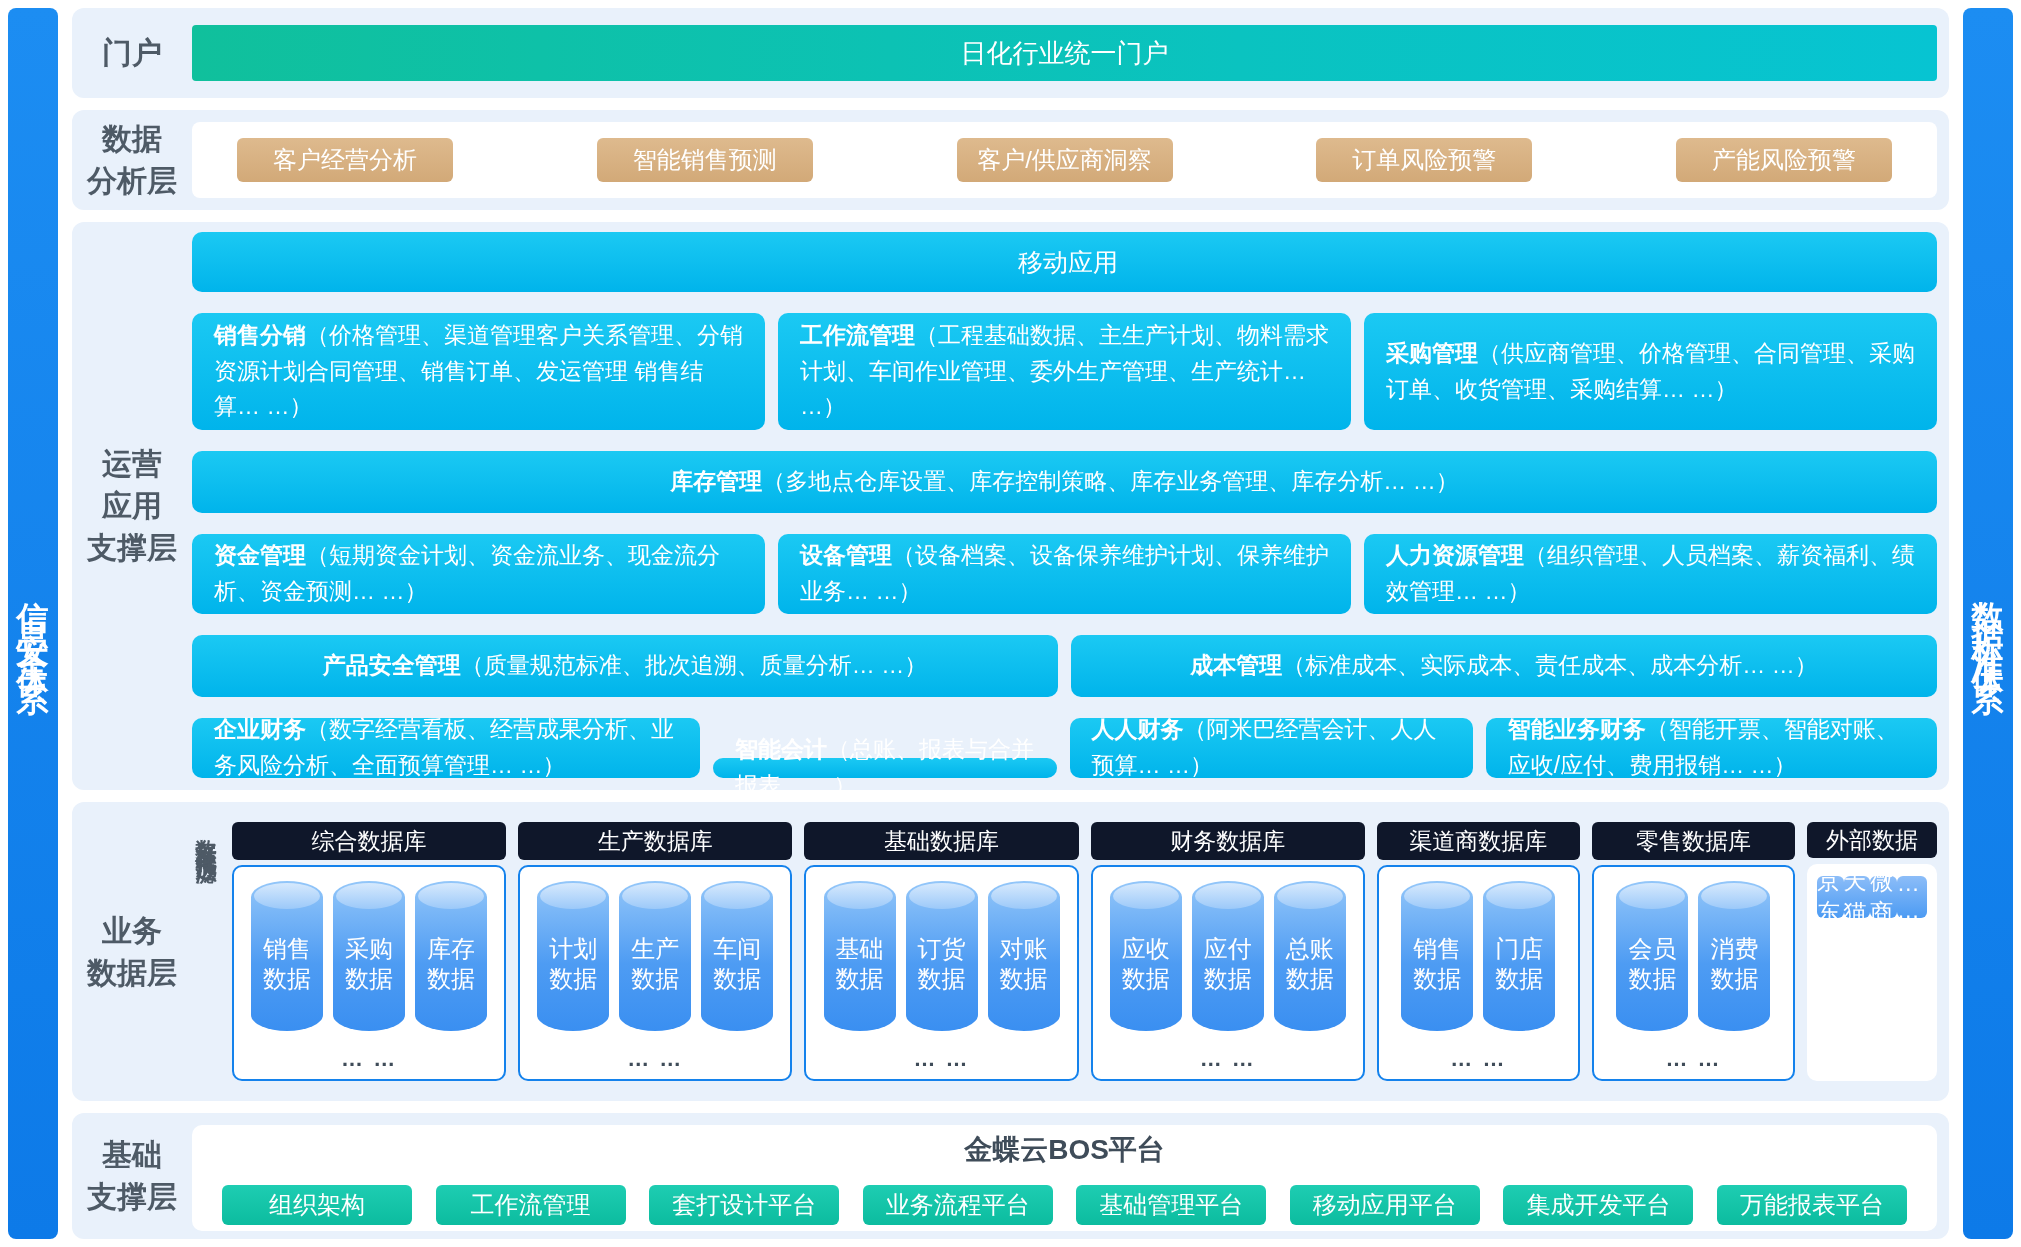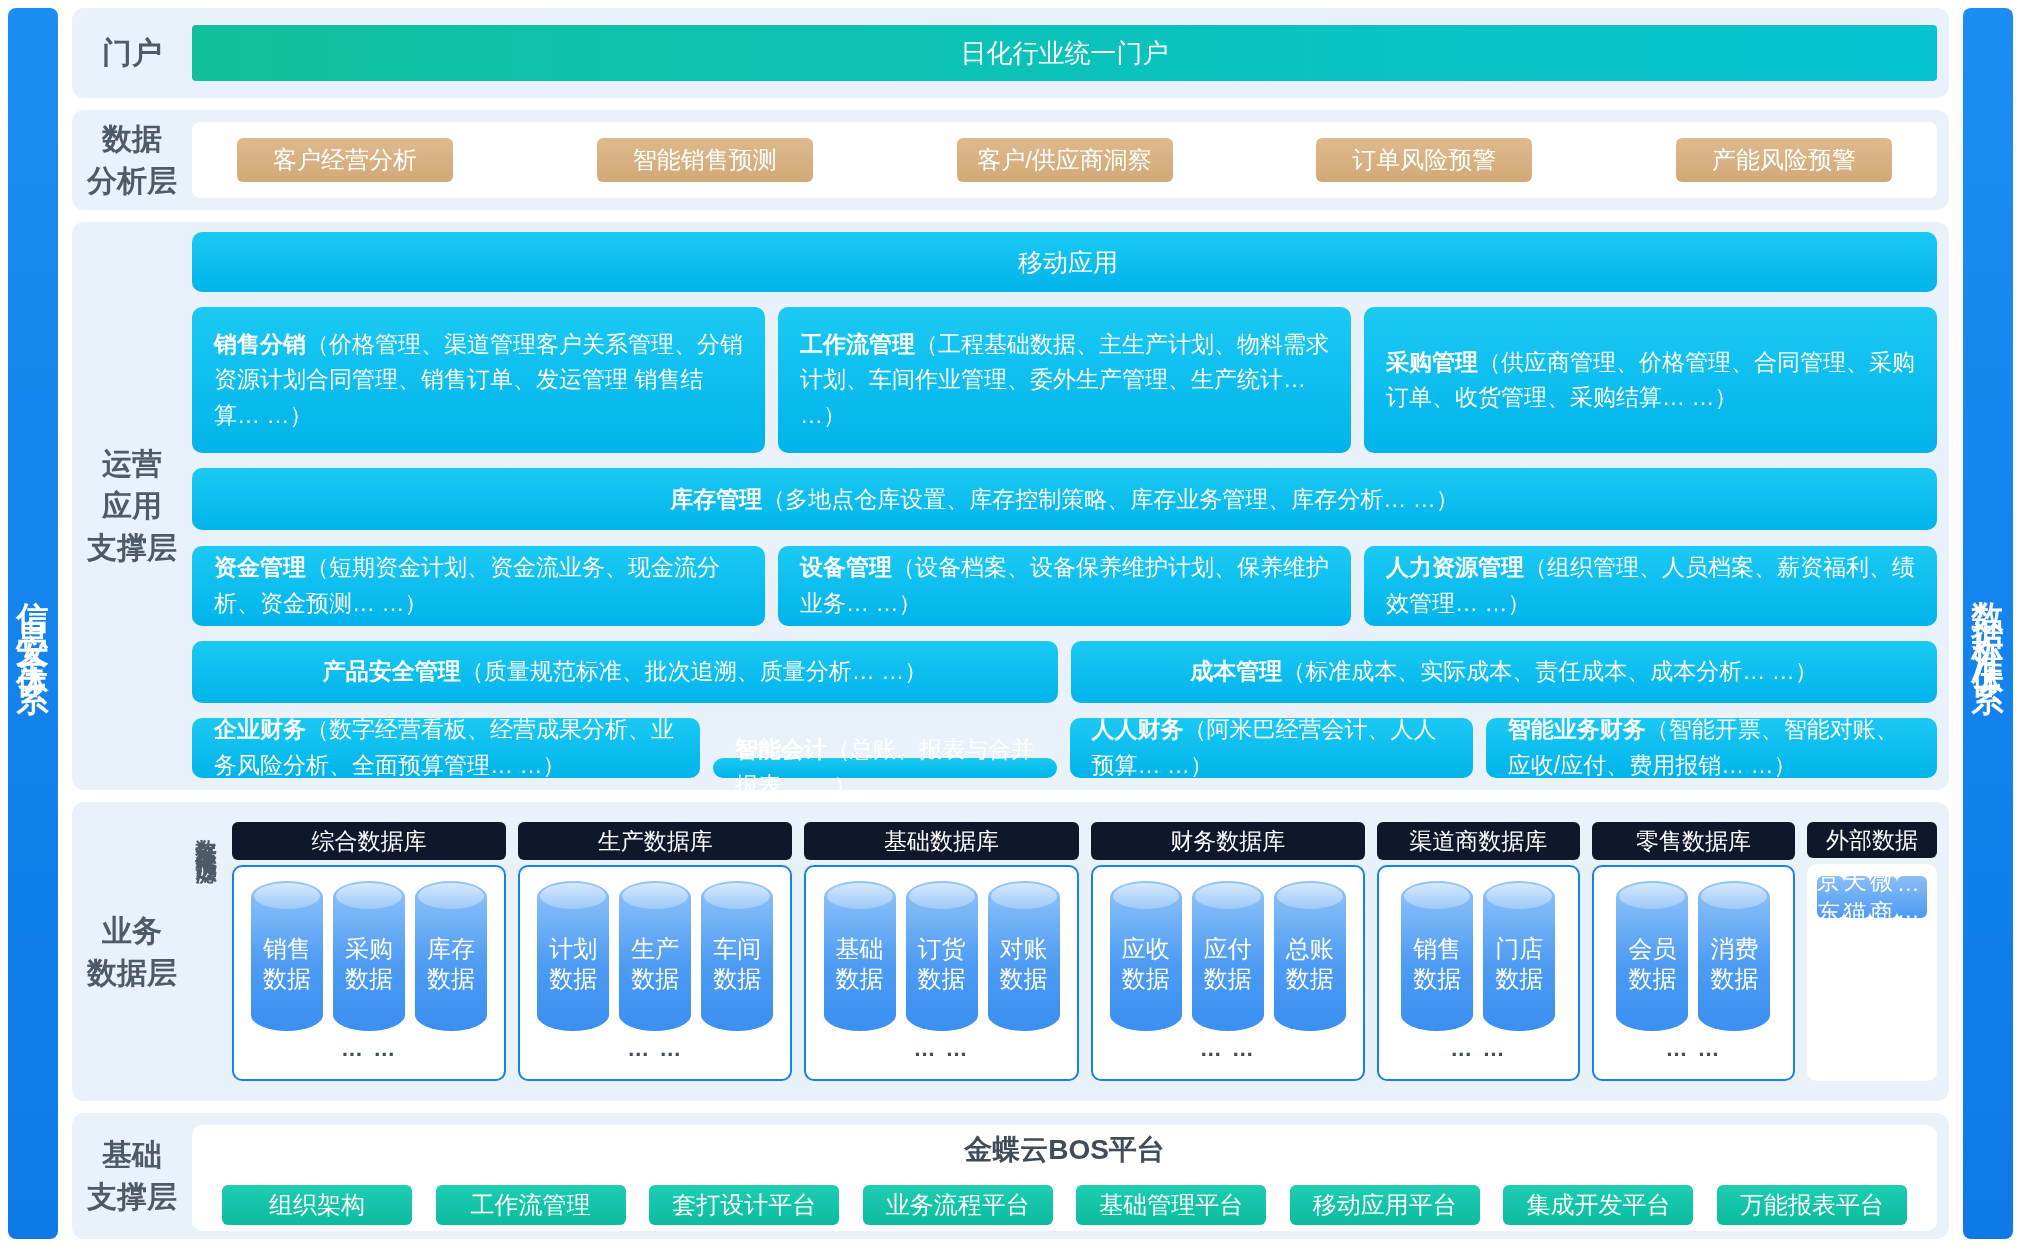--- a/index.html
+++ b/index.html
@@ -37,33 +37,33 @@
 
   
   .ops-content{flex:1;margin:10px 12px 12px 0;display:flex;flex-direction:column;justify-content:space-between;min-width:0;}
   .cyan{background:linear-gradient(180deg,#1bc9f3,#00b4eb);border-radius:10px;color:#fff;
         display:flex;align-items:center;padding:0 22px;font-size:23px;line-height:1.55;box-sizing:border-box;}
   .cyan.center{justify-content:center;text-align:center;}
   .blk-title{font-weight:700;}
   .mobile-bar{height:60px;justify-content:center;font-size:25px;font-weight:500;padding-left:29px;}
   .ops-r{display:flex;gap:13px;}
   .ops-r>.cyan{flex:1;min-width:0;}
-  .r-a{height:146px;} .r-b{height:62px;} .r-c{height:80px;} .r-d{height:62px;} .r-e{height:60px;}
+  .r-a{height:117px;} .r-b{height:62px;} .r-c{height:80px;} .r-d{height:62px;} .r-e{height:60px;}
   .f155{flex:1.55 !important;} .f100{flex:1 !important;margin-top:40px;} .f120{flex:1.2 !important;} .f136{flex:1.36 !important;}
 
   
   .data-content{flex:1;margin:20px 12px 20px 0;display:flex;gap:12px;min-width:0;}
   .filter-note{writing-mode:vertical-lr;color:#4e5a66;font-size:21px;font-weight:700;letter-spacing:3px;
                display:flex;align-items:center;flex:0 0 auto;}
   .db-group{display:flex;flex-direction:column;gap:5px;min-width:0;}
   .db-g3{flex:1.35;} .db-g2{flex:1;}
   .db-head{height:38px;background:#0f172a;border-radius:6px;color:#fff;font-size:23px;font-weight:500;
            display:flex;align-items:center;justify-content:center;}
   .db-body{flex:1;background:#fff;border:2px solid #1482ec;border-radius:10px;
-           display:flex;flex-direction:column;align-items:center;justify-content:space-between;padding:14px 6px 14px;}
+           display:flex;flex-direction:column;align-items:center;justify-content:space-between;padding:14px 6px 4px;}
   .cyl-row{display:flex;gap:10px;justify-content:center;width:100%;}
   .cyl{position:relative;width:72px;height:150px;border-radius:36px/16px;
        background:linear-gradient(180deg,#93c6f9 0%,#4e9cf3 55%,#3a8ff1 100%);}
   .cyl::before{content:"";position:absolute;top:2px;left:3px;right:3px;height:26px;border-radius:50%;
                background:linear-gradient(180deg,#d6e9fd,#9cc9f9);}
   .cyl-text{position:absolute;inset:0;display:flex;align-items:center;justify-content:center;
             color:#fff;font-size:24px;line-height:1.25;white-space:pre-line;text-align:center;padding-top:16px;box-sizing:border-box;}
   .db-dots{color:#3f4c59;font-size:22px;font-weight:700;letter-spacing:2px;height:32px;display:flex;align-items:center;}
   .ext{flex:0.64;display:flex;flex-direction:column;gap:6px;min-width:0;border-radius:20px;}
   .ext-head{height:36px;}

